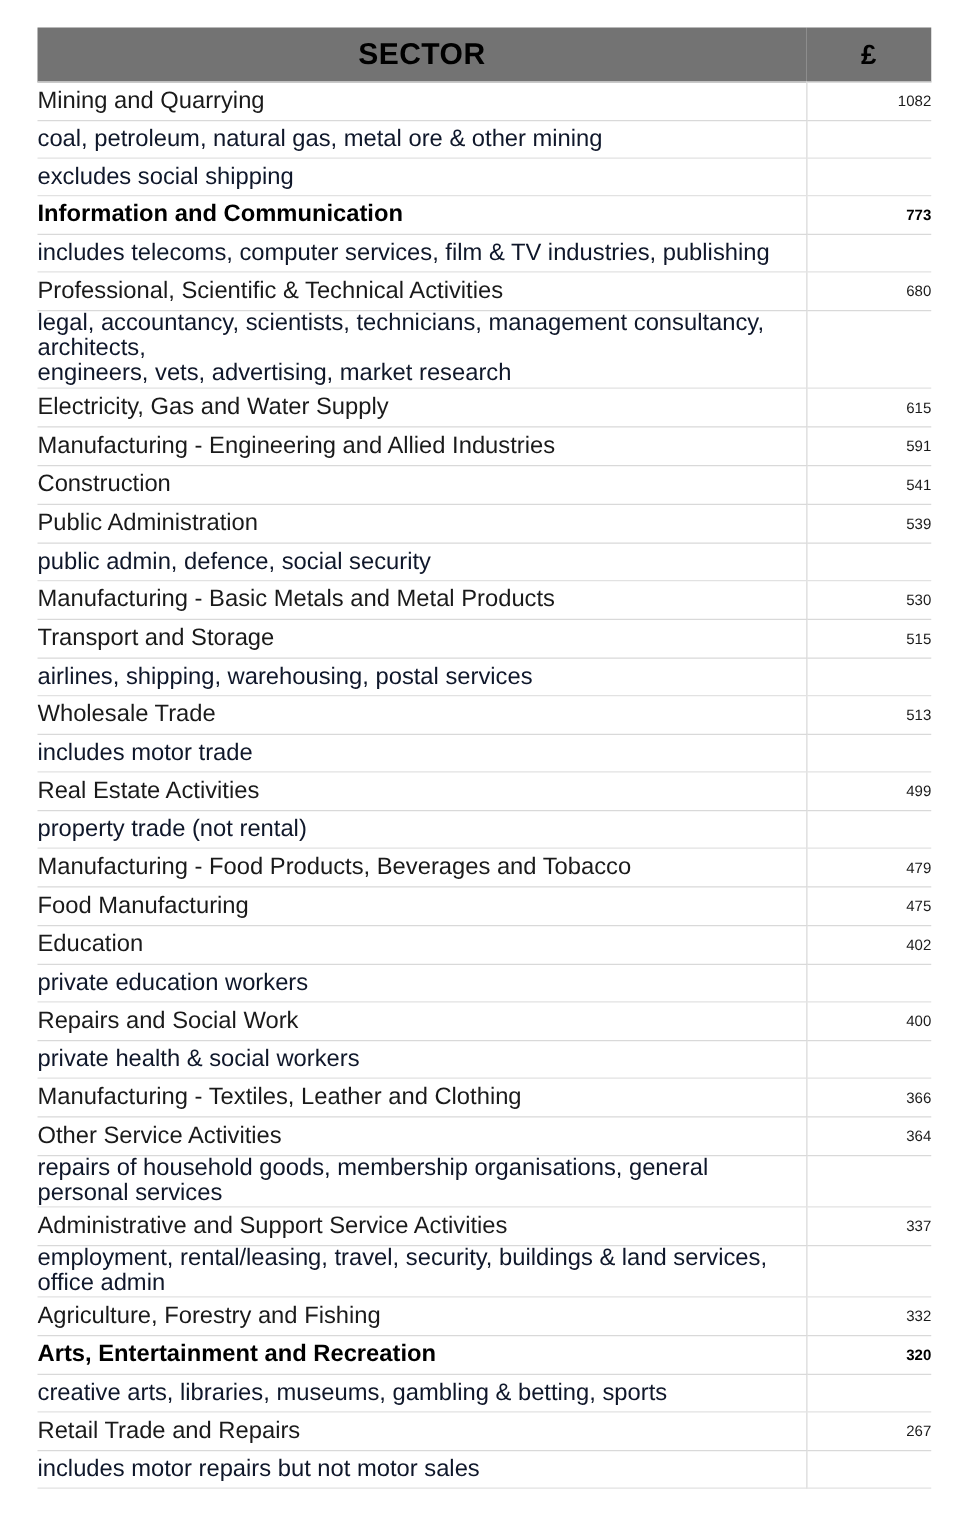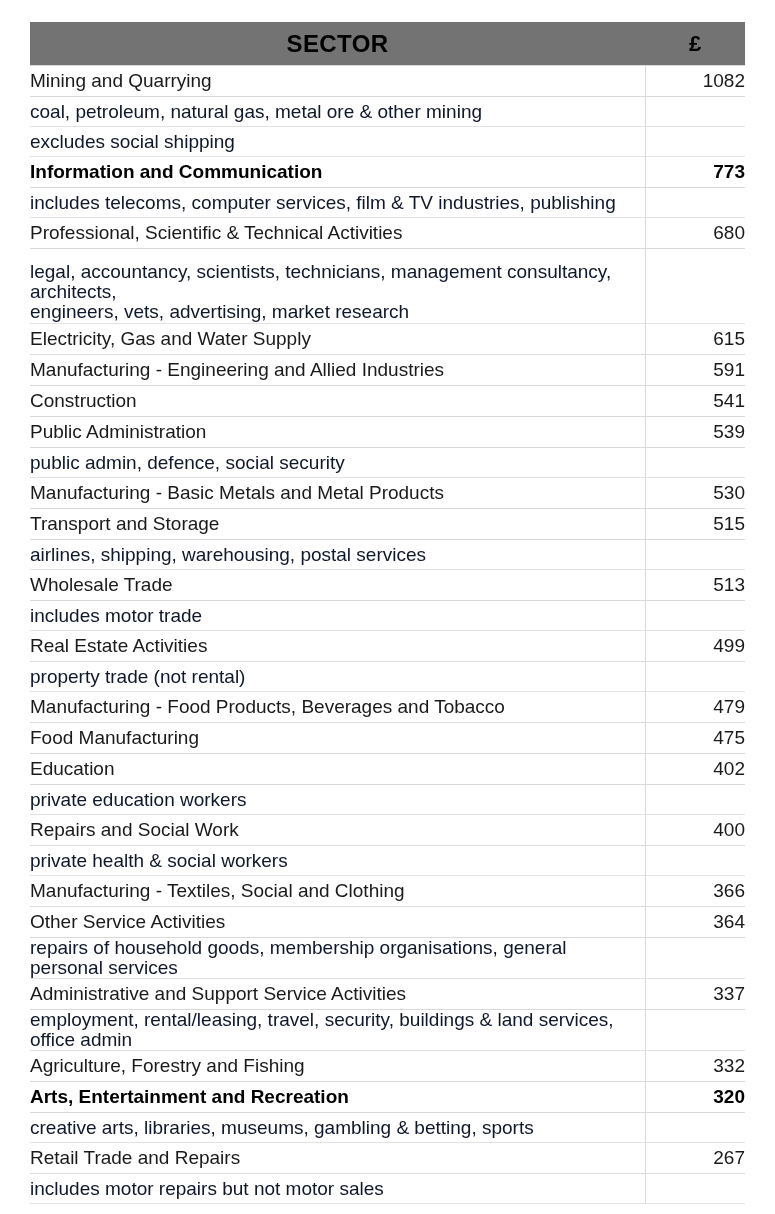--- a/index.html
+++ b/index.html
@@ -75,21 +75,21 @@
     padding-left: 7px;
     font-size: 19px;
     color: #1a1a1a;
     border-right: 1px solid #d9d9d9;
     white-space: nowrap;
     overflow: hidden;
   }
   td.value-cell {
     text-align: right;
     padding-right: 9px;
-    font-size: 19px;
+    font-size: 12px;
     color: #1a1a1a;
   }
   tr.main-row.bold td.sector-cell,
   tr.main-row.bold td.value-cell {
     font-weight: bold;
     color: #000000;
   }
 
   
   tr.note-row > td {
@@ -104,21 +104,21 @@
     text-align: left;
     padding-right: 4px;
     padding-left: 7px;
     font-size: 19px;
     color: #0f172a;
     border-right: 1px solid #d9d9d9;
     line-height: 20px;
   }
   td.note-cell.two-line {
     height: 48px;
-    padding-top: 13px;
+    padding-top: 0;
     padding-bottom: 1px;
   }
   td.note-blank {
     height: 29px;
     background: #ffffff;
   }
   .note-line { display: block; }
 </style>
 </head>
 <body>
@@ -252,21 +252,21 @@
             <td class="sector-cell">Repairs and Social Work</td>
             <td class="value-cell">400</td>
           </tr>
           <tr class="note-row">
             <td class="note-cell">
               <span class="note-line">private health &amp; social workers</span>
             </td>
             <td class="note-blank"></td>
           </tr>
           <tr class="main-row">
-            <td class="sector-cell">Manufacturing - Textiles, Social and Clothing</td>
+            <td class="sector-cell">Manufacturing - Textiles, Leather and Clothing</td>
             <td class="value-cell">366</td>
           </tr>
           <tr class="main-row">
             <td class="sector-cell">Other Service Activities</td>
             <td class="value-cell">364</td>
           </tr>
           <tr class="note-row">
             <td class="note-cell">
               <span class="note-line">repairs of household goods, membership organisations, general personal services</span>
             </td>

